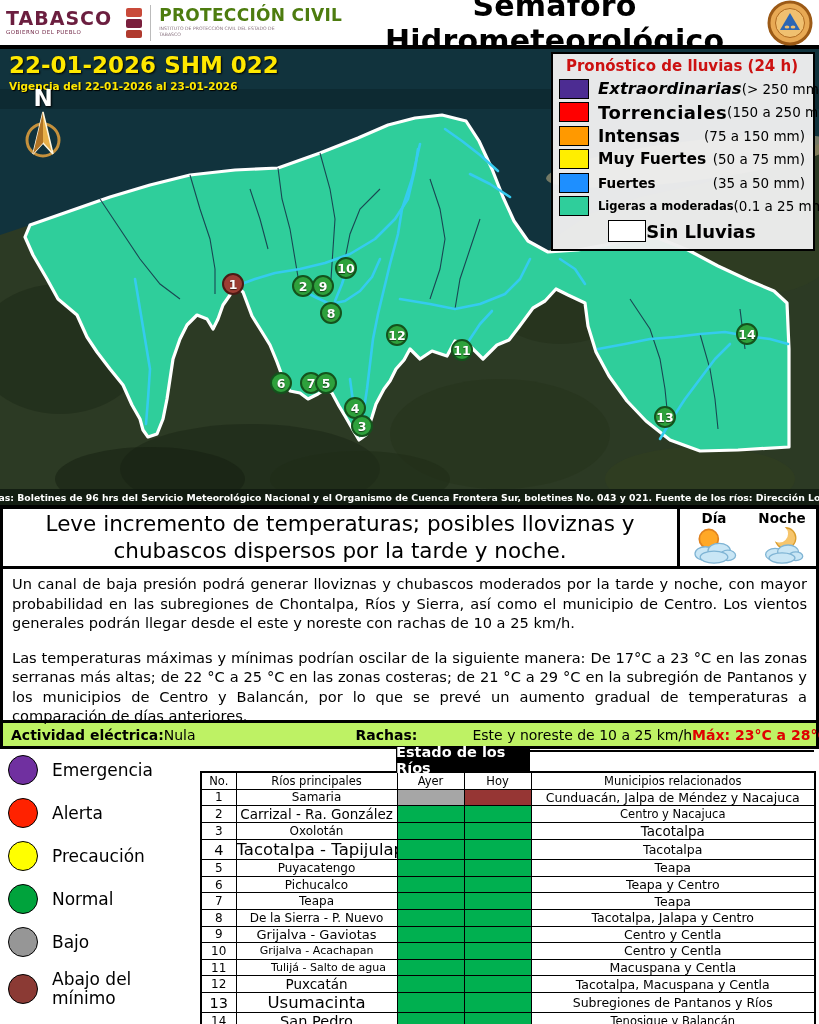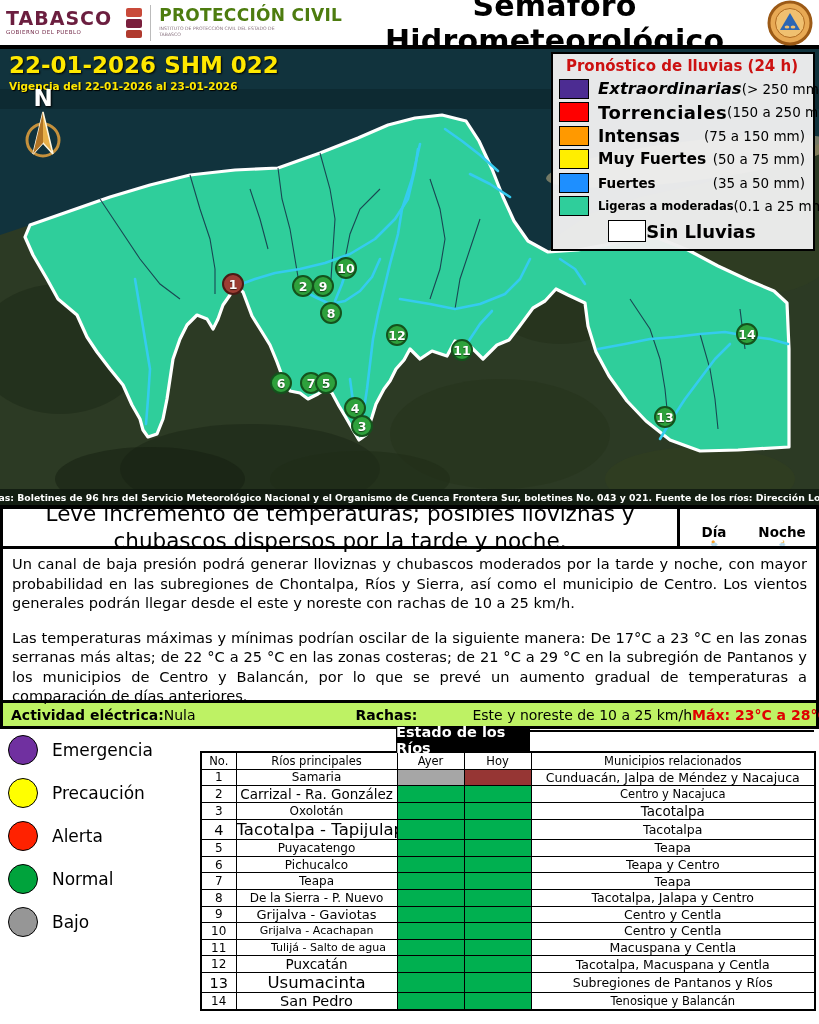--- a/index.html
+++ b/index.html
@@ -46,24 +46,24 @@
   .rl-1 .rl-label{font-size:18px;letter-spacing:.5px;}
   .rl-2 .rl-label{font-size:17px;}
   .rl-3 .rl-label{font-size:15.5px;}
   .rl-4 .rl-label{font-size:13.5px;}
   .rl-5 .rl-label{font-size:11.5px;}
   .rl-norain{display:flex;align-items:center;justify-content:center;height:26px;}
   .rl-norain .rl-swatch{width:38px;height:22px;margin:0;background:#fff;}
   .rl-norain-label{font-weight:bold;font-size:18px;}
 
   
-  .banner{height:44px;border:3px solid #000;border-top-width:4px;display:flex;box-sizing:border-box;background:#fff;}
+  .banner{height:64px;border:3px solid #000;border-top-width:4px;display:flex;box-sizing:border-box;background:#fff;}
   .banner-text{flex:1;display:flex;align-items:center;justify-content:center;text-align:center;font-size:21.5px;line-height:1.25;padding:0 6px;}
   .day-night{width:136px;border-left:3px solid #000;display:flex;flex:0 0 auto;}
-  .dn-col{flex:1;display:flex;flex-direction:column;align-items:center;padding-top:15px;}
+  .dn-col{flex:1;display:flex;flex-direction:column;align-items:center;padding-top:1px;}
   .dn-label{font-weight:bold;font-size:13.5px;}
   .dn-icon{width:56px;height:38px;}
 
   
   .forecast{height:154px;border:3px solid #000;border-top:0;box-sizing:border-box;padding:5px 9px;font-size:14.6px;line-height:1.34;text-align:justify;background:#fff;}
   .forecast p{margin:0 0 15px 0;}
 
   
   .info-row{height:26px;border:3px solid #000;border-top:0;box-sizing:border-box;display:flex;align-items:center;font-size:14px;background:#bef264;padding:0 8px;white-space:nowrap;}
   .lbl{font-weight:bold;}
@@ -313,34 +313,38 @@
 
 </div>
 
 <div class="bottom">
   <div class="status-legend">
       <div class="sl-item">
         <span class="sl-circle" style="background: rgb(112, 48, 160);"></span>
         <span class="sl-label">Emergencia</span>
       </div>
       <div class="sl-item">
+        <span class="sl-circle" style="background: rgb(255, 34, 0);"></span>
+        <span class="sl-label">Alerta</span>
+      </div>
+      <div class="sl-item">
         <span class="sl-circle" style="background: rgb(255, 255, 0);"></span>
         <span class="sl-label">Precaución</span>
       </div>
       <div class="sl-item">
-        <span class="sl-circle" style="background: rgb(255, 34, 0);"></span>
-        <span class="sl-label">Alerta</span>
-      </div>
-      <div class="sl-item">
         <span class="sl-circle" style="background: rgb(0, 163, 60);"></span>
         <span class="sl-label">Normal</span>
       </div>
       <div class="sl-item">
         <span class="sl-circle" style="background: rgb(150, 150, 150);"></span>
         <span class="sl-label">Bajo</span>
+      </div>
+      <div class="sl-item">
+        <span class="sl-circle" style="background: rgb(139, 58, 52);"></span>
+        <span class="sl-label">Abajo del mínimo</span>
       </div>
     </div>
 
   <div class="table-wrap">
     <div class="table-title-row">
       <div class="tt-spacer"></div>
       <div class="tt-box">Estado de los Ríos</div>
       <div class="tt-fill"></div>
     </div>
     <table class="rivers">

